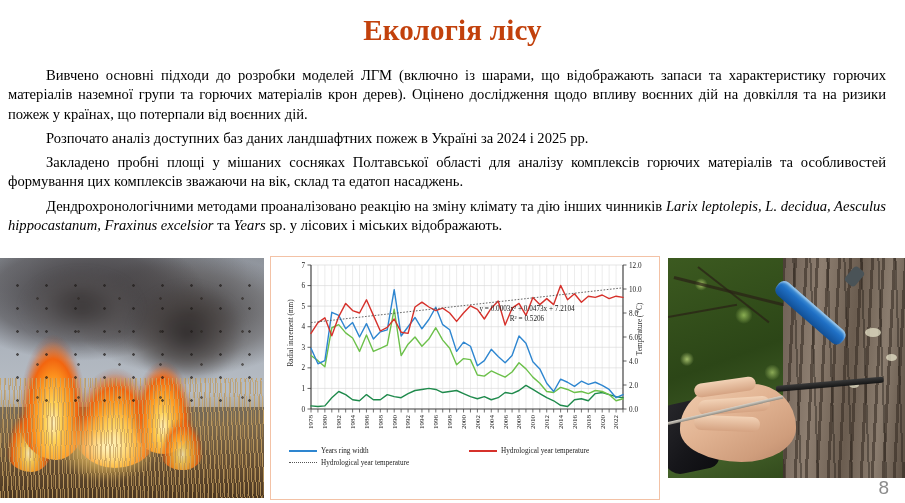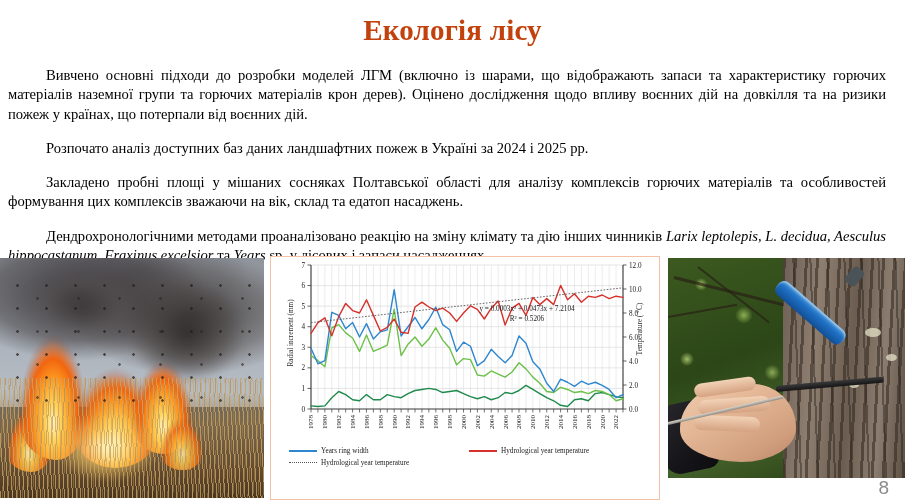--- a/index.html
+++ b/index.html
@@ -26,21 +26,21 @@
   
   .body-text{
     position:absolute;left:8px;top:66px;width:878px;
     font-family:Liberation Serif, serif;
     font-size:14.6px;
     line-height:1.32;
     color:#000;
     text-align:justify;
   }
   .body-text p{margin:0 0 0 0;text-indent:38px;}
-  .body-text p.pt2{margin-top:15px;}
+  .body-text p.pt2{margin-top:5px;}
   .ital{font-style:italic;}
 
   
   .media-row{position:absolute;left:0;top:258px;width:905px;height:245px;}
 
   
   .photo-fire{
     position:absolute;left:0;top:0;width:264px;height:240px;
     overflow:hidden;
     background:#6a6a68;
@@ -229,21 +229,21 @@
 <body>
 
 <div class="slide">
 
   <div class="title">Екологія лісу</div>
 
   <div class="body-text">
     <p>Вивчено основні підходи до розробки моделей ЛГМ (включно із шарами, що відображають запаси та характеристику горючих матеріалів наземної групи та горючих матеріалів крон дерев). Оцінено дослідження щодо впливу воєнних дій на довкілля та на ризики пожеж у  країнах, що потерпали від воєнних дій.</p>
     <p class="pt2">Розпочато аналіз доступних баз даних ландшафтних пожеж в Україні за 2024 і 2025 рр.</p>
     <p class="pt2">Закладено пробні площі у мішаних  сосняках Полтавської області для аналізу комплексів горючих матеріалів та особливостей формування цих комплексів зважаючи на вік, склад та едатоп насаджень.</p>
-    <p class="pt2"><span>Дендрохронологічними методами проаналізовано реакцію на зміну клімату та дію інших чинників </span><span class="ital">Larix leptolepis, L. decidua, Aesculus hippocastanum, Fraxinus excelsior</span><span> та </span><span class="ital">Years</span><span> sp. у лісових і запаси насадженнях.</span></p>
+    <p class="pt2"><span>Дендрохронологічними методами проаналізовано реакцію на зміну клімату та дію інших чинників </span><span class="ital">Larix leptolepis, L. decidua, Aesculus hippocastanum, Fraxinus excelsior</span><span> та </span><span class="ital">Years</span><span> sp. у лісових і міських відображають.</span></p>
   </div>
 
   <div class="media-row">
 
     <div class="photo-fire">
       <div class="fire-sky"></div>
       <div class="smoke-b"></div>
       <div class="smoke-a"></div>
       <div class="fire-ground"></div>
       <div class="flame f4"></div>

